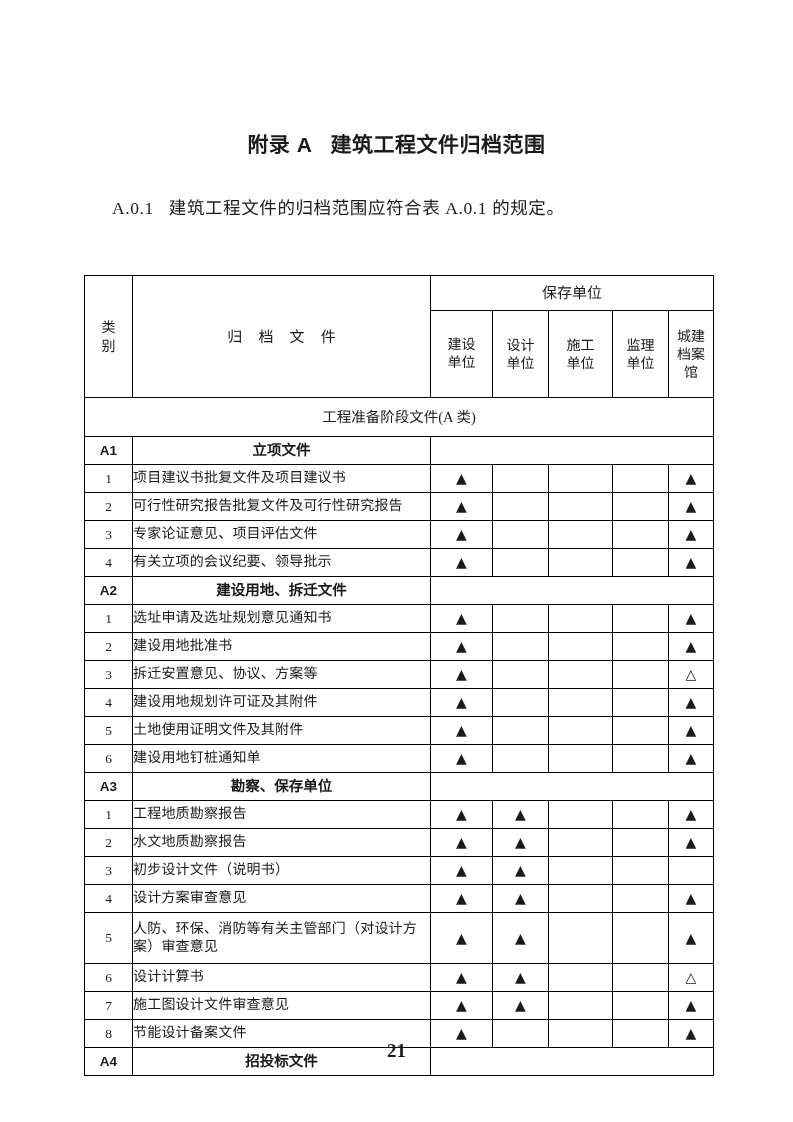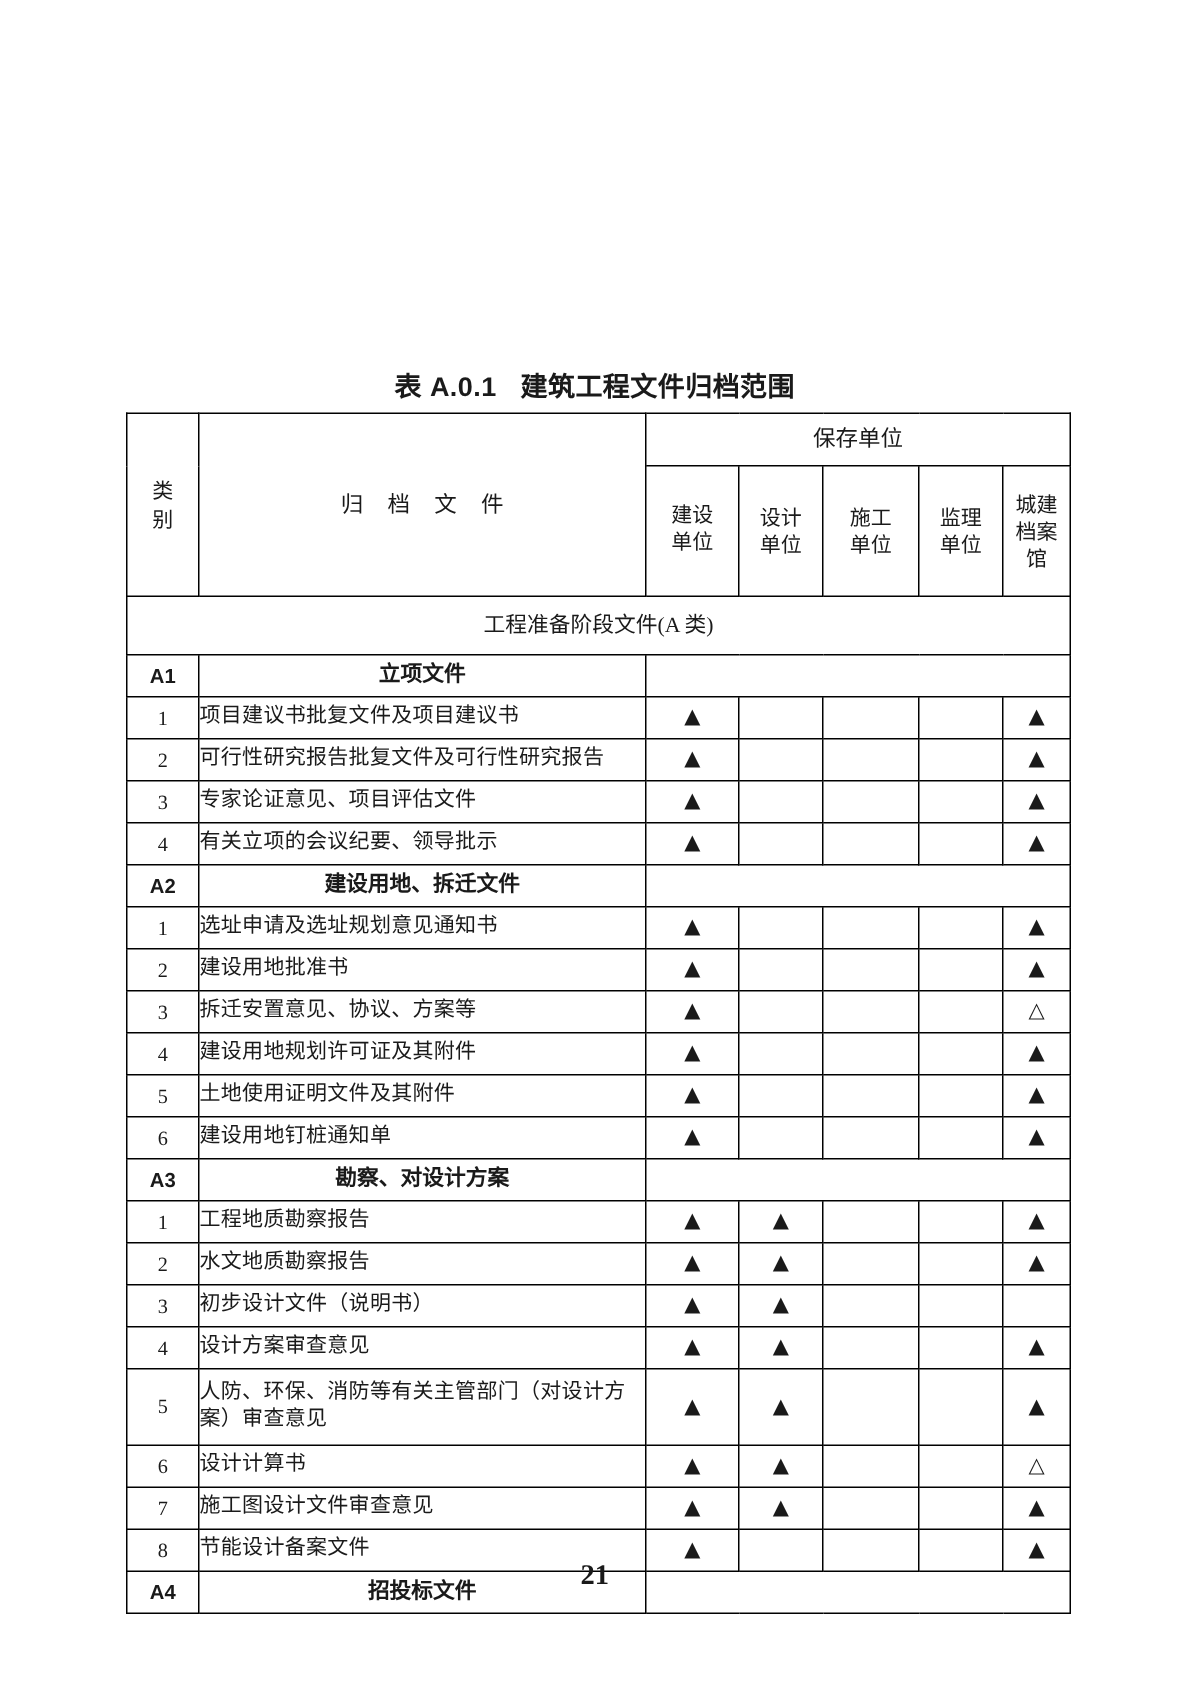--- a/index.html
+++ b/index.html
@@ -160,23 +160,24 @@
     font-family: "Liberation Serif", serif;
     font-weight: bold;
     font-size: 19px;
   }
 </style>
 </head>
 <body>
 
 <div class="page">
 
-
-
-  <div class="table-caption">表 A.0.1   建筑工程文件归档范围</div>
+  <div class="appendix-title">附录 A   建筑工程文件归档范围</div>
+
+  <div class="clause">A.0.1   建筑工程文件的归档范围应符合表 A.0.1 的规定。</div>
+
 
   <div class="tbl-wrap">
     <table class="doc">
       <colgroup>
         <col class="c-cat">
           <col class="c-doc">
         <col class="c-u1">
           <col class="c-u2">
           <col class="c-u3">
           <col class="c-u4">
@@ -302,21 +303,21 @@
             <td class="idx">6</td>
             <td class="doc-name">建设用地钉桩通知单</td>
             <td class="mark"><span class="glyph">▲</span></td>
             <td class="mark"><span class="glyph"></span></td>
             <td class="mark"><span class="glyph"></span></td>
             <td class="mark"><span class="glyph"></span></td>
             <td class="mark"><span class="glyph">▲</span></td>
           </tr>
           <tr class="sub">
             <td class="cat">A3</td>
-            <td class="name">勘察、对设计方案</td>
+            <td class="name">勘察、保存单位</td>
             <td colspan="5"></td>
           </tr>
           <tr class="item">
             <td class="idx">1</td>
             <td class="doc-name">工程地质勘察报告</td>
             <td class="mark"><span class="glyph">▲</span></td>
             <td class="mark"><span class="glyph">▲</span></td>
             <td class="mark"><span class="glyph"></span></td>
             <td class="mark"><span class="glyph"></span></td>
             <td class="mark"><span class="glyph">▲</span></td>

